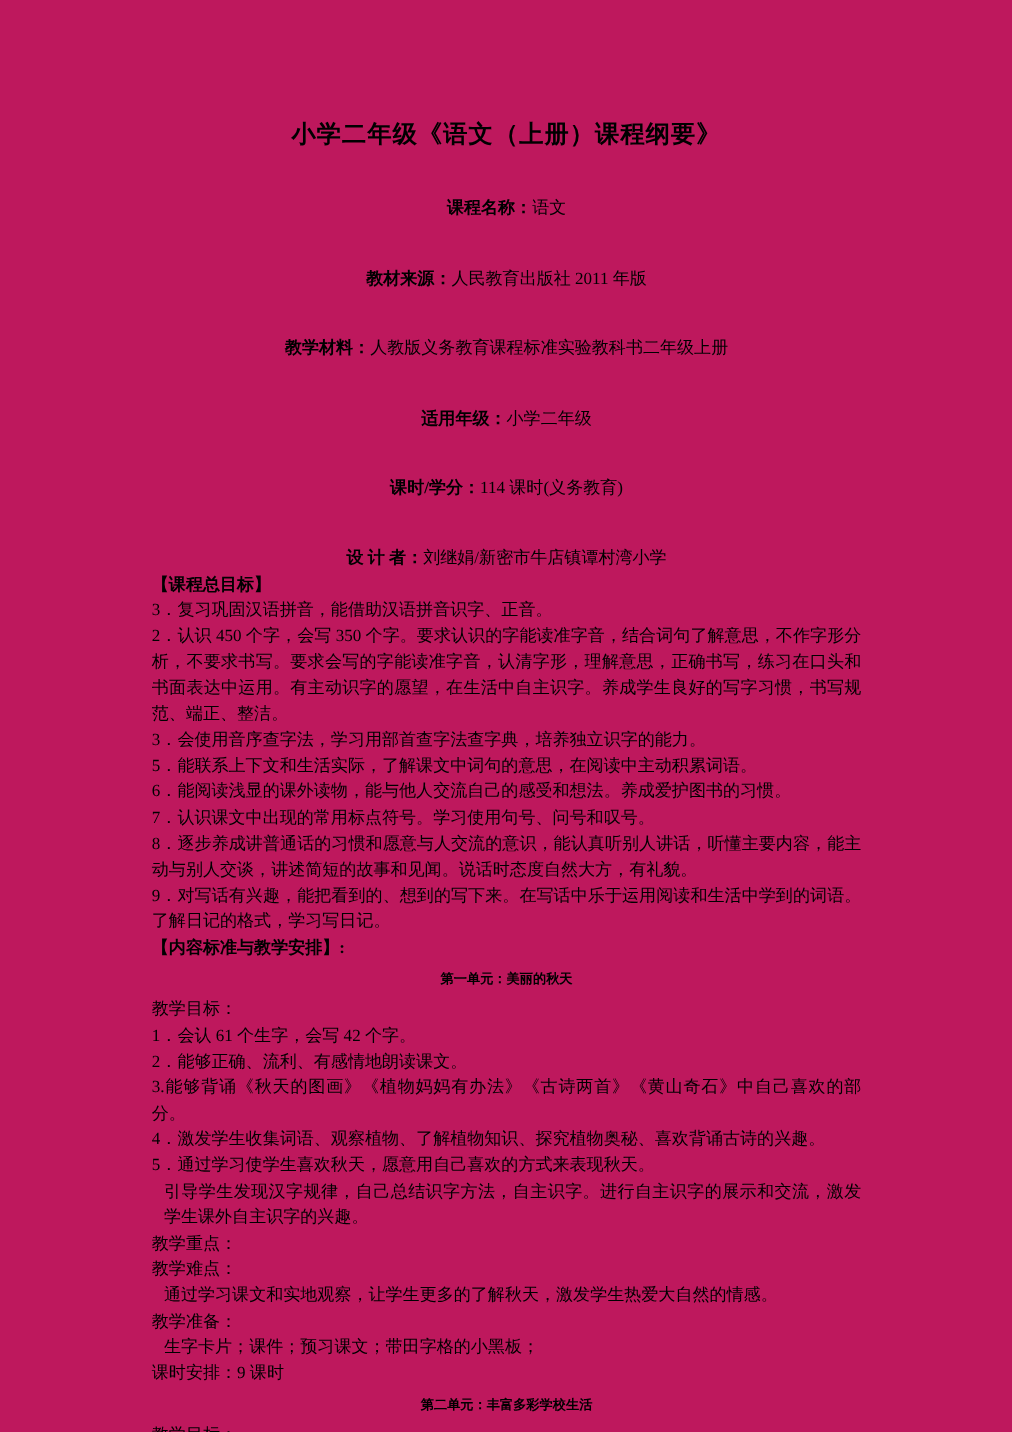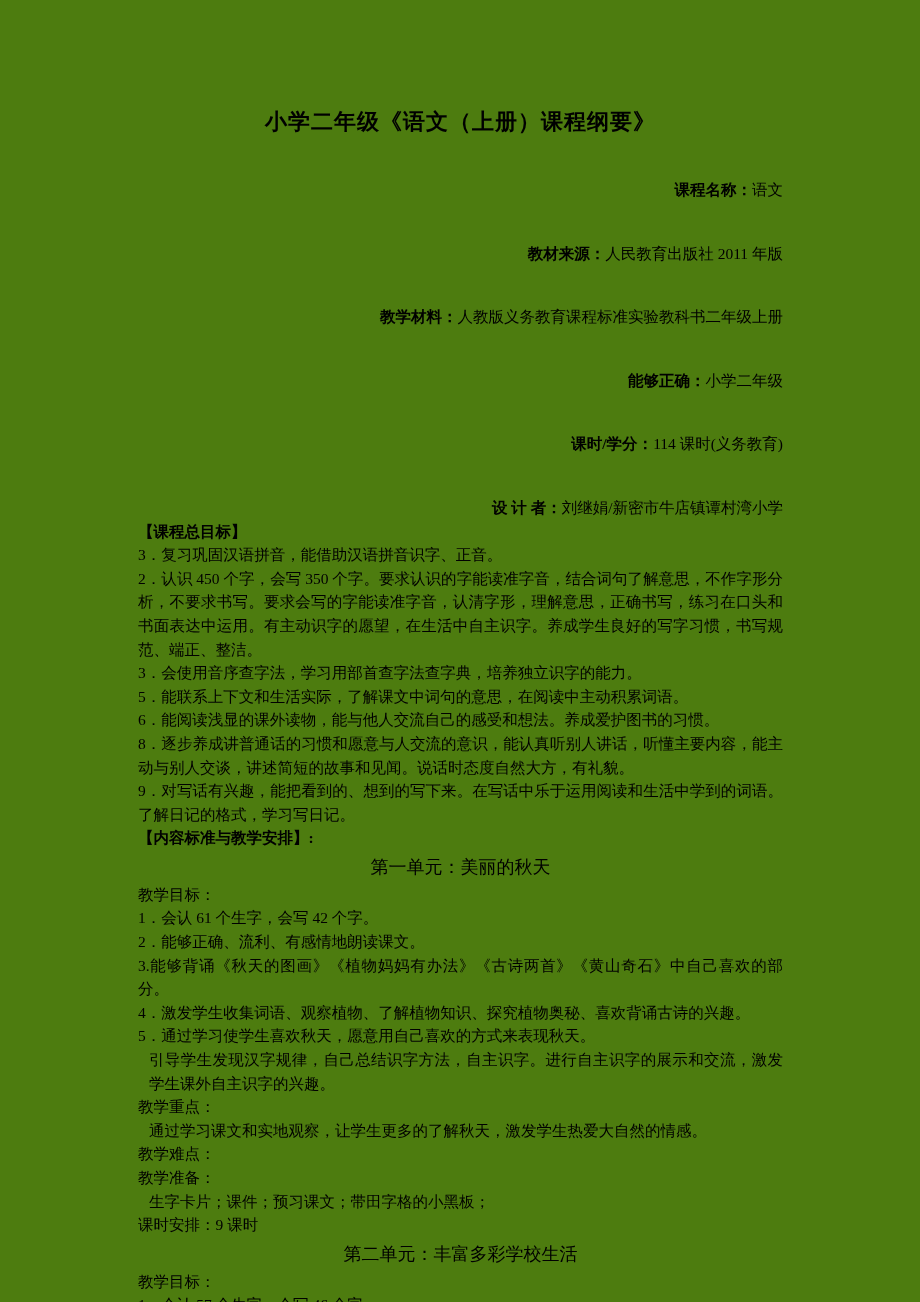--- a/index.html
+++ b/index.html
@@ -7,92 +7,93 @@
   body {
     width: 920px;
     height: 1302px;
     font-family: "Liberation Serif", "DejaVu Serif", serif;
     color: #000000;
     overflow: hidden;
   }
   .page {
     width: 920px;
     height: 1302px;
-    background: #4d7c0f;
+    background: #be185d;
     padding: 106px 137px 40px 138px;
     overflow: hidden;
   }
   .doc-title {
     font-size: 22px;
     font-weight: bold;
     text-align: center;
     line-height: 32px;
     margin-bottom: 18px;
     letter-spacing: 1px;
   }
   .line {
     font-size: 15.5px;
     line-height: 23.6px;
     text-align: justify;
     text-justify: inter-ideograph;
   }
-  .meta .line { text-align: right; margin-top: 40px; }
+  .meta .line { text-align: center; margin-top: 40px; }
   .meta .meta-label { font-weight: bold; }
   .bold { font-weight: bold; }
   .unit-title {
-    font-size: 18px;
-    font-weight: normal;
+    font-size: 12px;
+    font-weight: bold;
     text-align: center;
     line-height: 28px;
     margin: 3px 0 2px 0;
   }
   .indent { padding-left: 11px; }
 </style>
 </head>
 <body>
 
 <div class="page">
 
   <h1 class="doc-title">小学二年级《语文（上册）课程纲要》</h1>
 
   <div class="meta">
     <p class="line"><span class="meta-label">课程名称：</span><span>语文</span></p>
     <p class="line"><span class="meta-label">教材来源：</span><span>人民教育出版社 2011 年版</span></p>
     <p class="line"><span class="meta-label">教学材料：</span><span>人教版义务教育课程标准实验教科书二年级上册</span></p>
-    <p class="line"><span class="meta-label">能够正确：</span><span>小学二年级</span></p>
+    <p class="line"><span class="meta-label">适用年级：</span><span>小学二年级</span></p>
     <p class="line"><span class="meta-label">课时/学分：</span><span>114 课时(义务教育)</span></p>
     <p class="line"><span class="meta-label">设 计 者：</span><span>刘继娟/新密市牛店镇谭村湾小学</span></p>
   </div>
 
   <p class="line bold">【课程总目标】</p>
 
   <div>
     <p class="line">3．复习巩固汉语拼音，能借助汉语拼音识字、正音。</p>
     <p class="line">2．认识 450 个字，会写 350 个字。要求认识的字能读准字音，结合词句了解意思，不作字形分析，不要求书写。要求会写的字能读准字音，认清字形，理解意思，正确书写，练习在口头和书面表达中运用。有主动识字的愿望，在生活中自主识字。养成学生良好的写字习惯，书写规范、端正、整洁。</p>
     <p class="line">3．会使用音序查字法，学习用部首查字法查字典，培养独立识字的能力。</p>
     <p class="line">5．能联系上下文和生活实际，了解课文中词句的意思，在阅读中主动积累词语。</p>
     <p class="line">6．能阅读浅显的课外读物，能与他人交流自己的感受和想法。养成爱护图书的习惯。</p>
+    <p class="line">7．认识课文中出现的常用标点符号。学习使用句号、问号和叹号。</p>
     <p class="line">8．逐步养成讲普通话的习惯和愿意与人交流的意识，能认真听别人讲话，听懂主要内容，能主动与别人交谈，讲述简短的故事和见闻。说话时态度自然大方，有礼貌。</p>
     <p class="line">9．对写话有兴趣，能把看到的、想到的写下来。在写话中乐于运用阅读和生活中学到的词语。了解日记的格式，学习写日记。</p>
   </div>
 
   <p class="line bold">【内容标准与教学安排】:</p>
 
   <div>
     <h2 class="unit-title">第一单元：美丽的秋天</h2>
     <p class="line">教学目标：</p>
     <p class="line">1．会认 61 个生字，会写 42 个字。</p>
     <p class="line">2．能够正确、流利、有感情地朗读课文。</p>
     <p class="line">3.能够背诵《秋天的图画》《植物妈妈有办法》《古诗两首》《黄山奇石》中自己喜欢的部分。</p>
     <p class="line">4．激发学生收集词语、观察植物、了解植物知识、探究植物奥秘、喜欢背诵古诗的兴趣。</p>
     <p class="line">5．通过学习使学生喜欢秋天，愿意用自己喜欢的方式来表现秋天。</p>
     <p class="line indent">引导学生发现汉字规律，自己总结识字方法，自主识字。进行自主识字的展示和交流，激发学生课外自主识字的兴趣。</p>
     <p class="line">教学重点：</p>
+    <p class="line">教学难点：</p>
     <p class="line indent">通过学习课文和实地观察，让学生更多的了解秋天，激发学生热爱大自然的情感。</p>
-    <p class="line">教学难点：</p>
     <p class="line">教学准备：</p>
     <p class="line indent">生字卡片；课件；预习课文；带田字格的小黑板；</p>
     <p class="line">课时安排：9 课时</p>
   </div>
 
   <div>
     <h2 class="unit-title">第二单元：丰富多彩学校生活</h2>
     <p class="line">教学目标：</p>
     <p class="line">1．会认 57 个生字，会写 46 个字。</p>
   </div>

